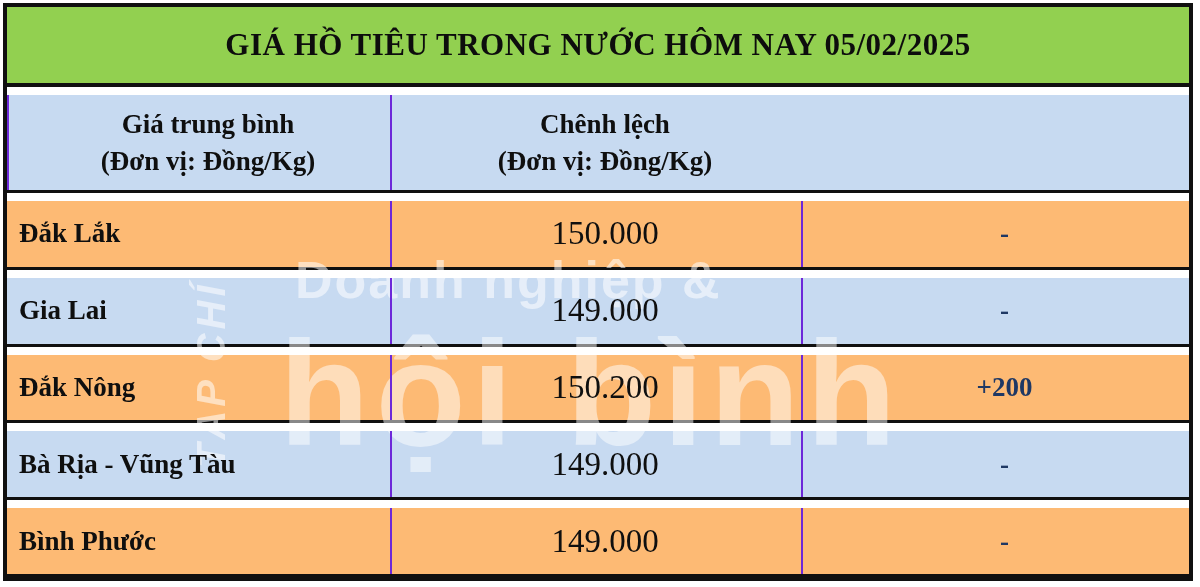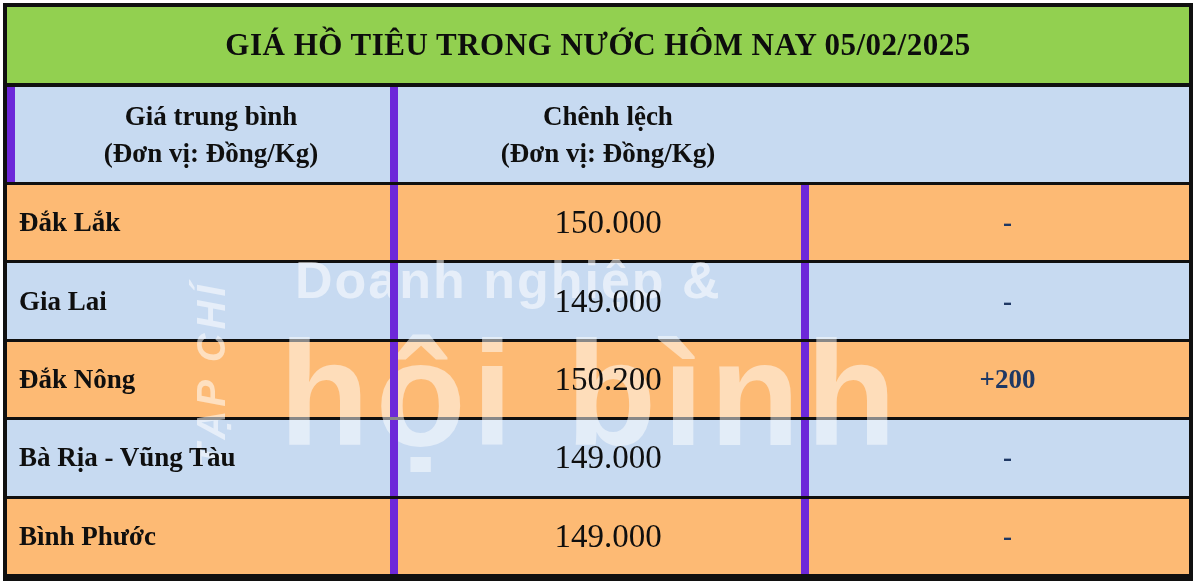--- a/index.html
+++ b/index.html
@@ -15,20 +15,21 @@
     left: 3px;
     top: 3px;
     width: 1190px;
     height: 578px;
     box-sizing: border-box;
     border: 4px solid #101010;
     background: #ffffff;
     display: flex;
     flex-direction: column;
     overflow: hidden;
+    gap: 8px;
   }
   .title-bar {
     height: 76px;
     flex: 0 0 76px;
     background: #92d050;
     border-bottom: 4px solid #101010;
     display: flex;
     align-items: center;
     justify-content: center;
     font-size: 31px;
@@ -58,21 +59,21 @@
     flex-direction: column;
     align-items: center;
     justify-content: center;
     text-align: center;
     position: relative;
     z-index: 3;
     color: #0f0f0f;
     padding: 0 6px;
     box-sizing: border-box;
   }
-  .cell.vline { border-left: 8px solid #6d28d9; padding-left: 23px; }
+  .cell.vline { border-left: 2px solid #6d28d9; padding-left: 23px; }
   .hdr-label {
     font-size: 27px;
     font-weight: bold;
     line-height: 1.35;
   }
   .region-cell {
     align-items: flex-start;
     text-align: left;
     padding-left: 12px;
     font-size: 27px;

